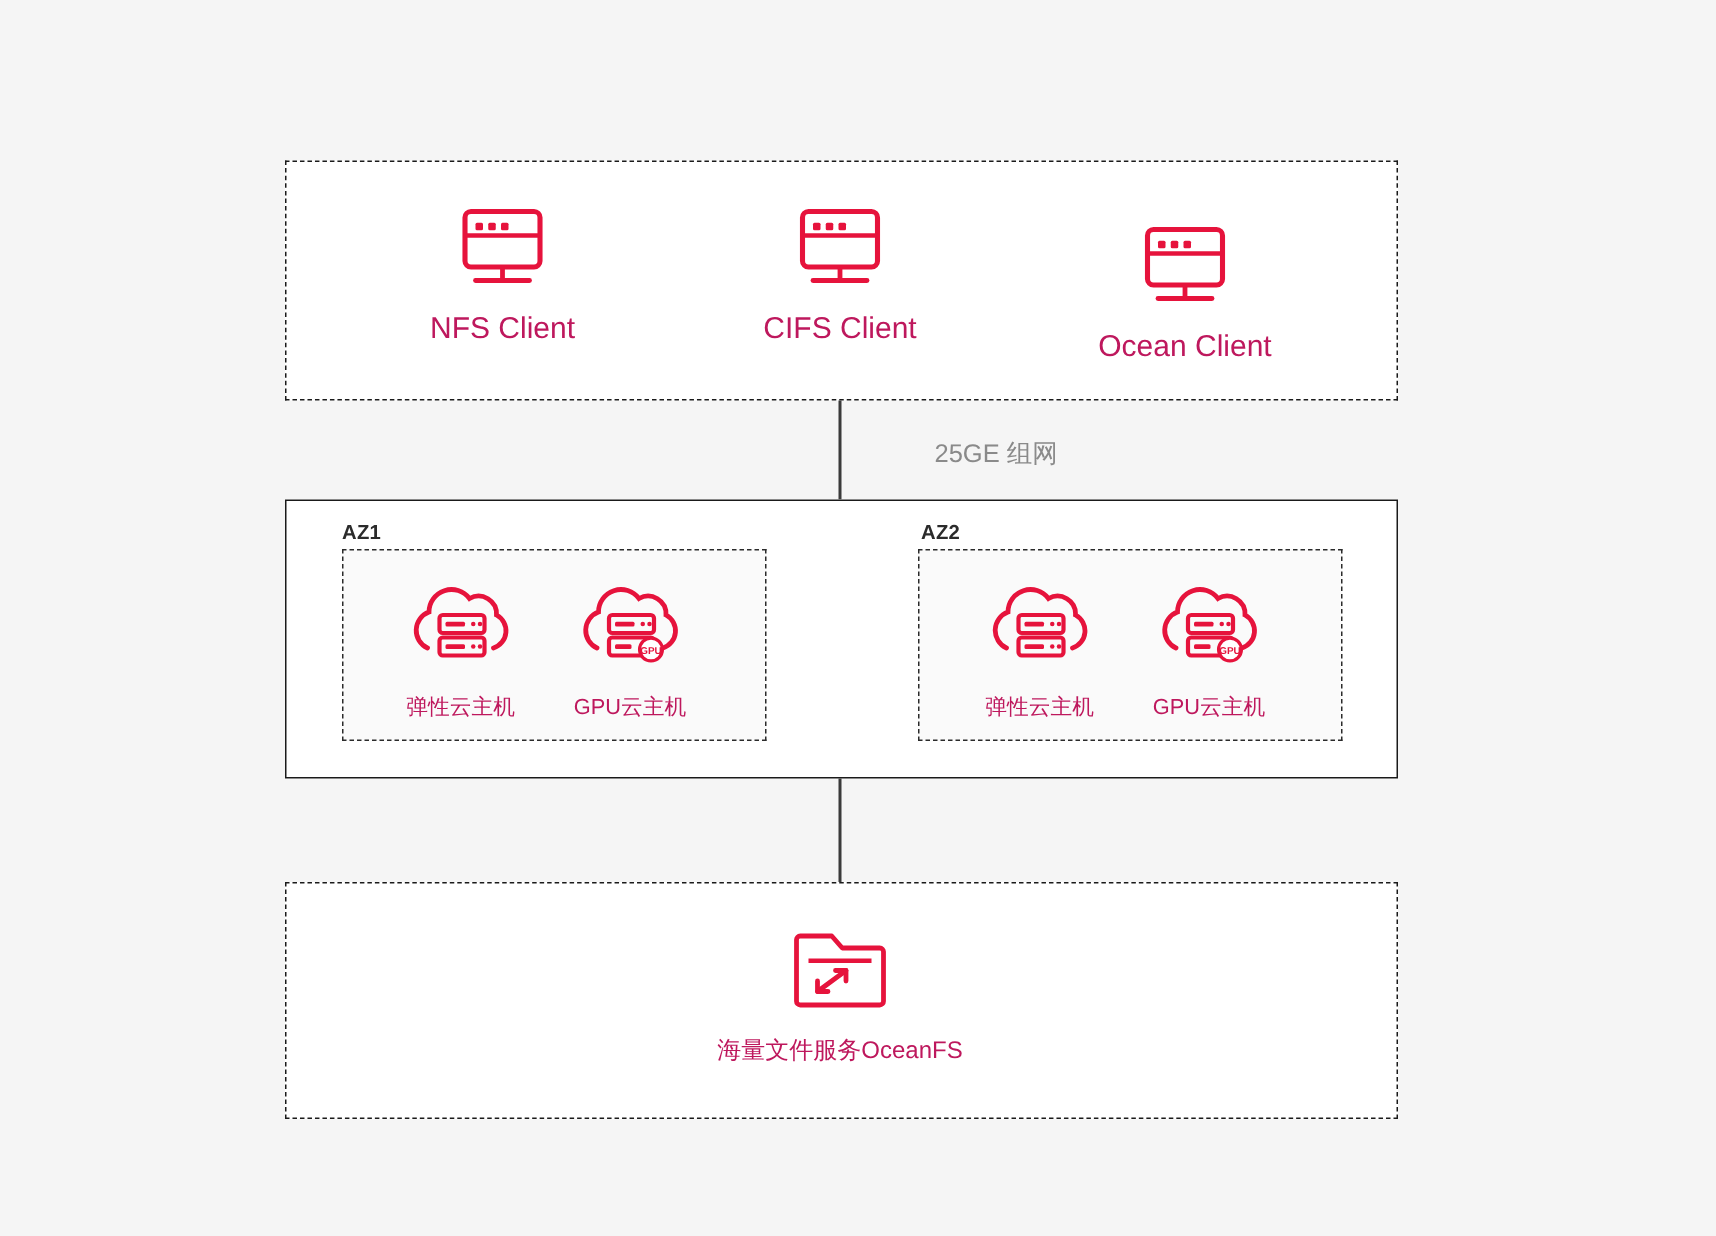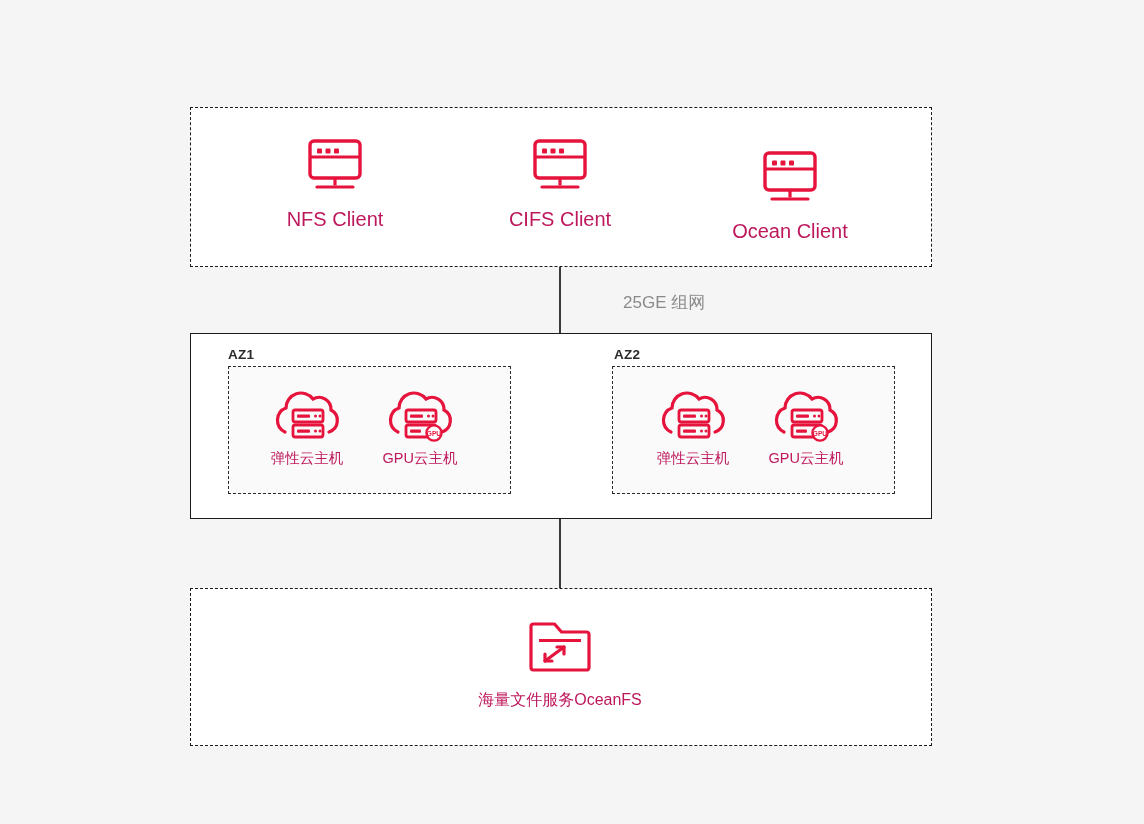--- a/index.html
+++ b/index.html
@@ -60,21 +60,21 @@
     align-items:center;
     justify-content:flex-start;
   }
   .node .cap{
     color:#be185d;
     white-space:nowrap;
     text-align:right;
   }
   .cap-lg{font-size:20px;margin-top:16px;}
   .cap-md{font-size:16px;margin-top:14px;}
-  .cap-sm{font-size:14.5px;margin-top:3px;}
+  .cap-sm{font-size:14.5px;margin-top:16px;}
 
   svg{display:block;}
 </style>
 </head>
 <body>
 
 <div id="stage">
 
   <div class="dashed-box" style="left:190px;top:107px;width:742px;height:160px;"></div>
 

